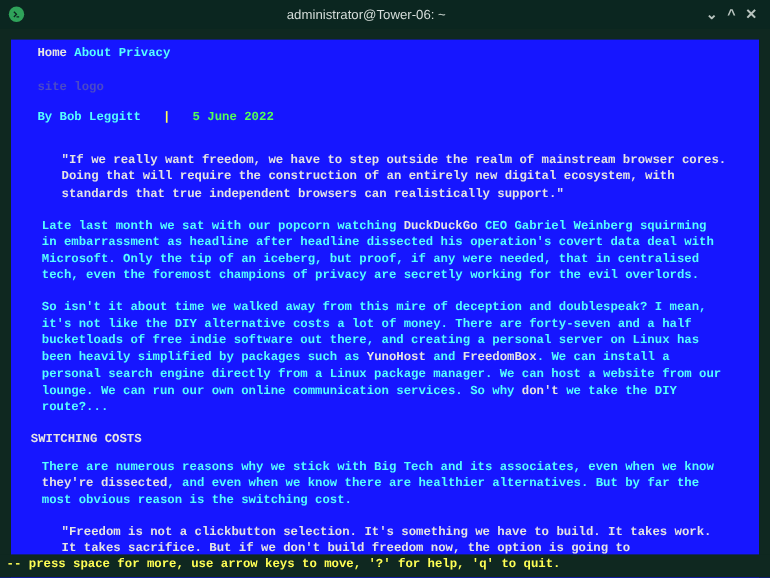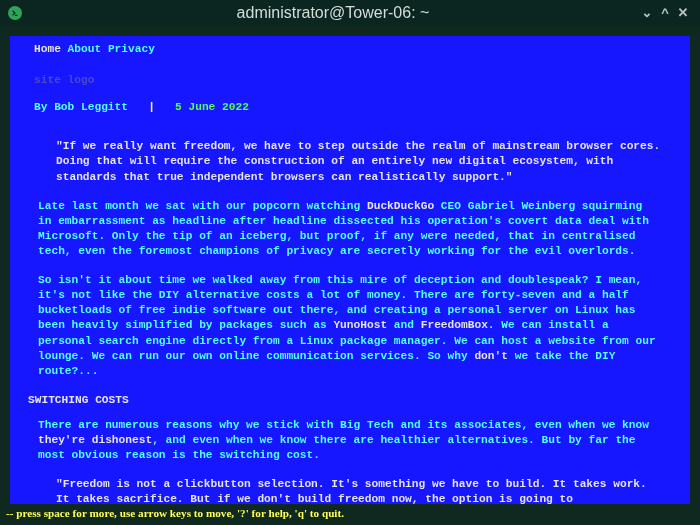--- a/index.html
+++ b/index.html
@@ -28,21 +28,21 @@
     display: flex;
     align-items: center;
     justify-content: center;
     margin-right: 6px;
   }
   .titlebar .icon-circle svg { width: 8px; height: 8px; }
   .titlebar .title {
     flex: 1;
     text-align: center;
     font-family: sans-serif;
-    font-size: 16px;
+    font-size: 12px;
     font-weight: normal;
     color: #d5ddd9;
   }
   .titlebar .winbtn {
     width: 18px;
     text-align: center;
     font-family: sans-serif;
     font-size: 13px;
     color: #b9c4bf;
     cursor: pointer;
@@ -83,21 +83,20 @@
   .para .bold { color: #e5e5e5; }
   .heading { color: #e5e5e5; margin: 2px 12px 10px; }
   .statusbar {
     position: absolute;
     left: 0; bottom: 0;
     width: 100%;
     background: #0f2820;
     color: #ffff55;
     padding: 2px 6px 4px;
     font-weight: bold;
-    font-family: Liberation Serif, serif;
   }
 </style>
 </head>
 <body>
 
 <div class="titlebar">
   <span class="icon-circle">
     <svg viewBox="0 0 10 10">
         <path d="M2 2 L5 5 L2 8" stroke="#0b2620" stroke-width="1.5" fill="none"></path>
         <path d="M5 8 L8 8" stroke="#0b2620" stroke-width="1.5"></path>
@@ -133,20 +132,20 @@
       <span>Late last month we sat with our popcorn watching </span><span class="plink">DuckDuckGo</span><span> CEO Gabriel Weinberg squirming in embarrassment as headline after headline dissected his operation's covert data deal with Microsoft. Only the tip of an iceberg, but proof, if any were needed, that in centralised tech, even the foremost champions of privacy are secretly working for the evil overlords.</span>
     </div>
 
     <div class="para">
       <span>So isn't it about time we walked away from this mire of deception and doublespeak? I mean, it's not like the DIY alternative costs a lot of money. There are forty-seven and a half bucketloads of free indie software out there, and creating a personal server on Linux has been heavily simplified by packages such as </span><span class="plink">YunoHost</span><span> and </span><span class="plink">FreedomBox</span><span>. We can install a personal search engine directly from a Linux package manager. We can host a website from our lounge. We can run our own online communication services. So why </span><span class="bold">don't</span><span> we take the DIY route?...</span>
     </div>
 
     <div class="heading">SWITCHING COSTS</div>
 
     <div class="para">
-      <span>There are numerous reasons why we stick with Big Tech and its associates, even when we know </span><span class="plink">they're dishonest</span><span>, and even when we know there are healthier alternatives. But by far the most obvious reason is the switching cost.</span>
+      <span>There are numerous reasons why we stick with Big Tech and its associates, even when we know </span><span class="plink">they're dissected</span><span>, and even when we know there are healthier alternatives. But by far the most obvious reason is the switching cost.</span>
     </div>
 
     <div class="quote">"Freedom is not a clickbutton selection. It's something we have to build. It takes work. It takes sacrifice. But if we don't build freedom now, the option is going to</div>
   </div>
 
   <div class="statusbar">-- press space for more, use arrow keys to move, '?' for help, 'q' to quit.</div>
 </div>
 
 </body></html>

